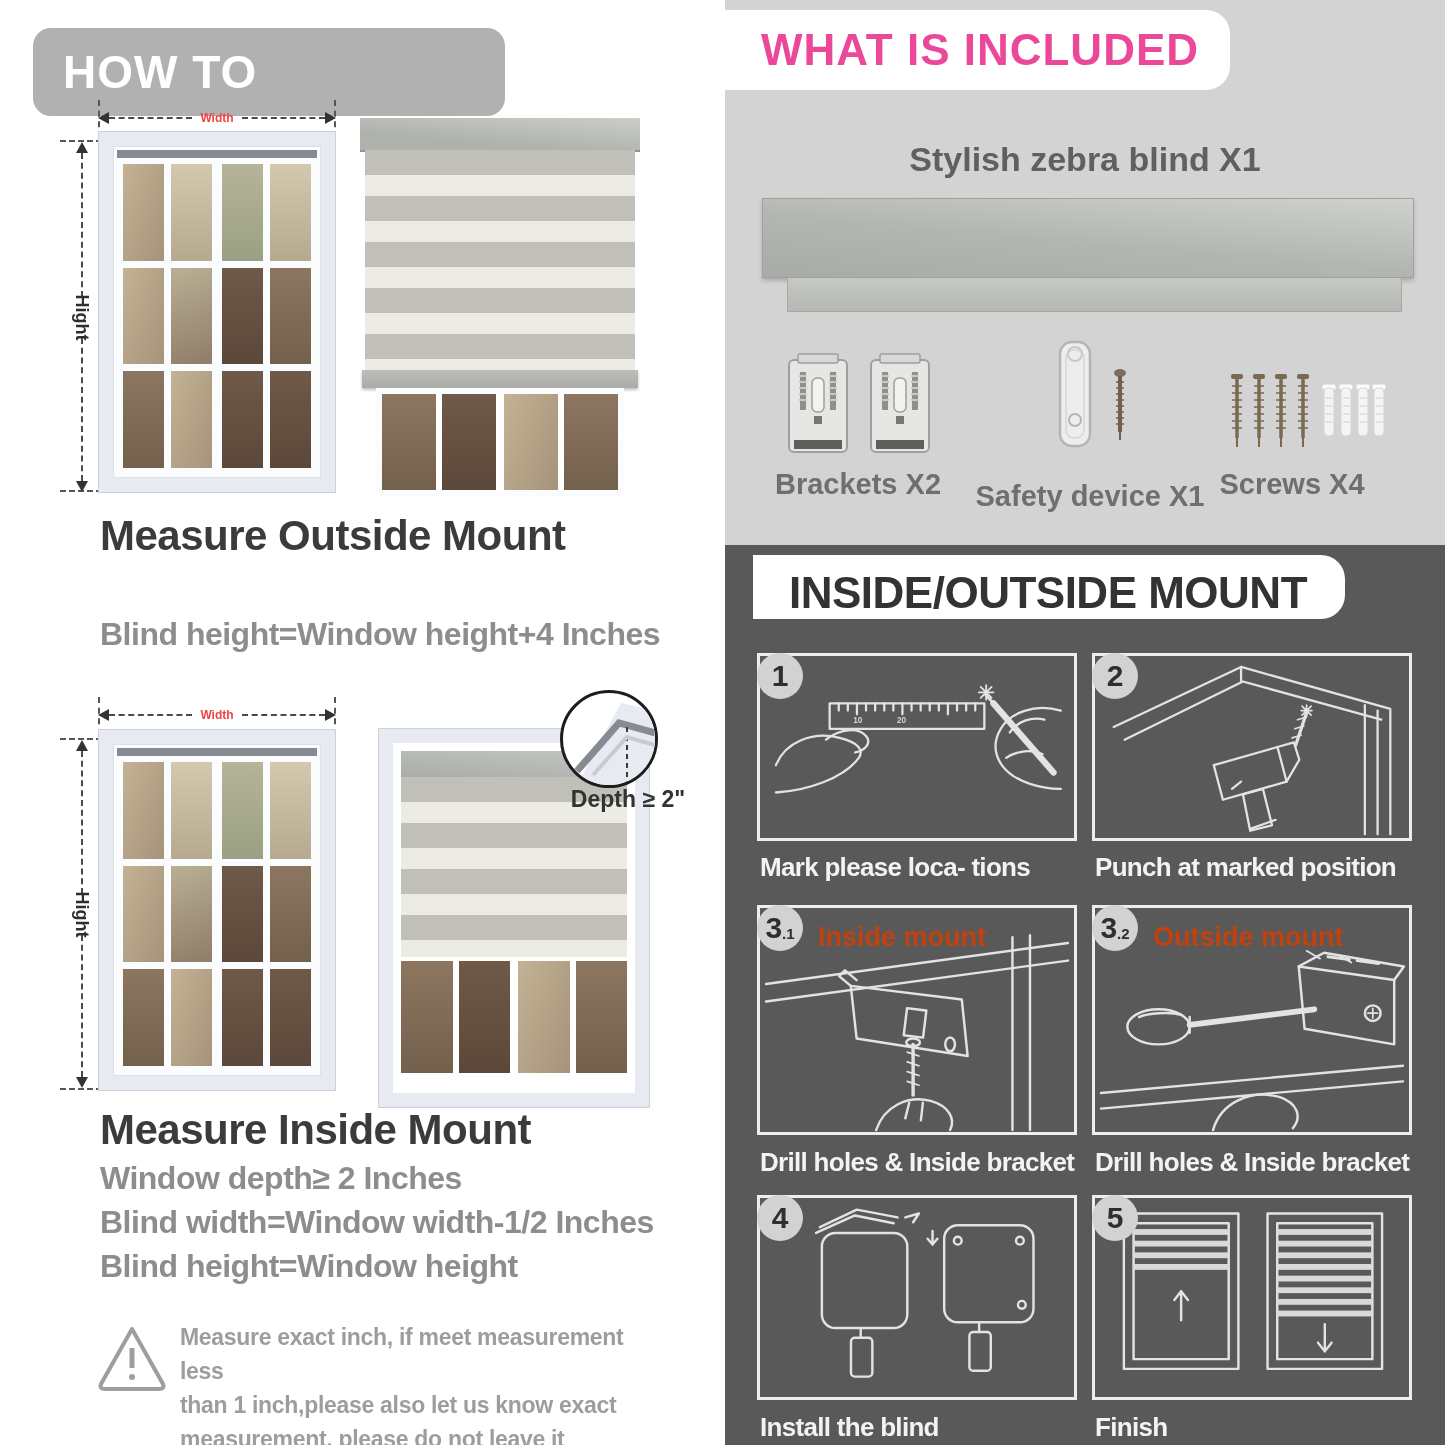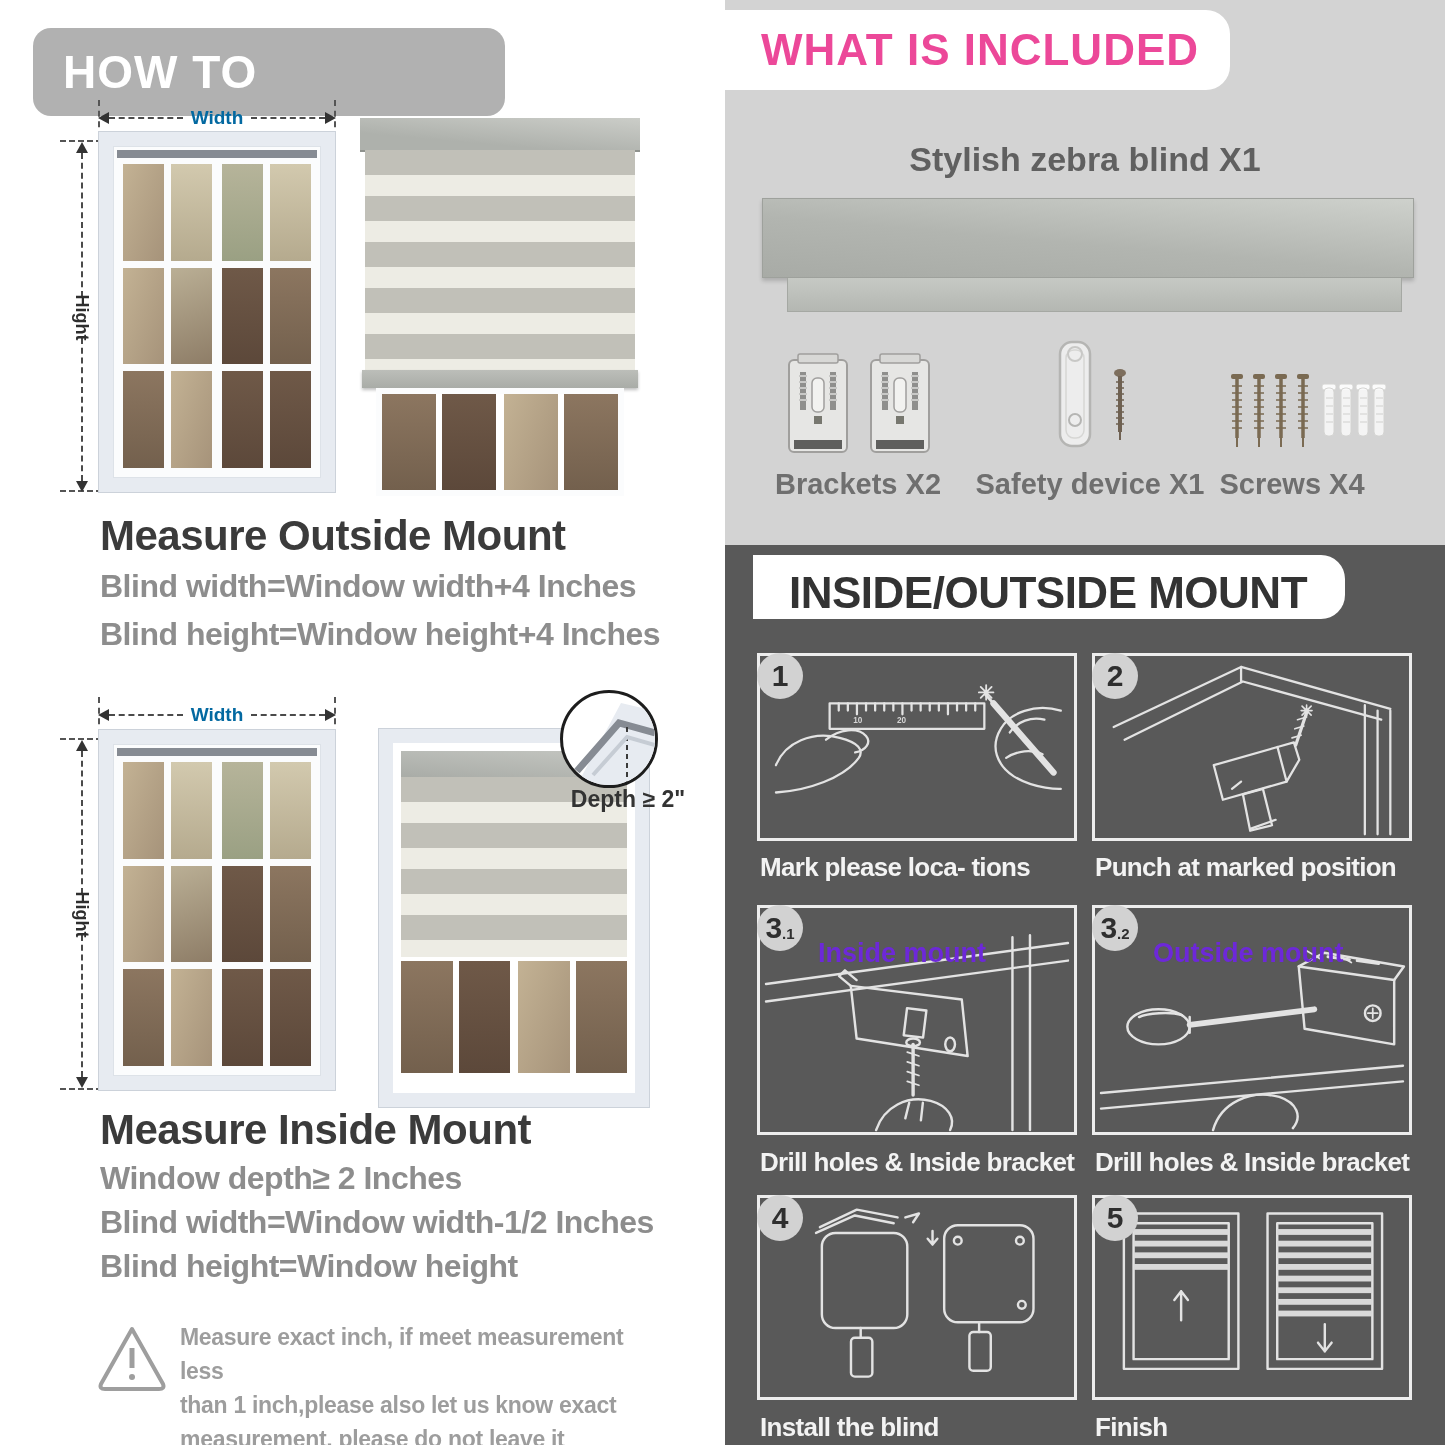--- a/index.html
+++ b/index.html
@@ -10,21 +10,21 @@
   
   .banner{left:33px;top:28px;width:472px;height:88px;background:#b1b1b1;border-radius:18px;
           color:#fff;font-size:46px;letter-spacing:1px;line-height:88px;padding-left:30px;box-sizing:border-box;}
 
   .sec-title{font-size:42px;color:#3b3b3b;letter-spacing:-0.5px;}
   .sec-line{font-size:32px;color:#8d8d8d;letter-spacing:-0.5px;}
 
   
   .mline-h{display:flex;align-items:center;height:20px;}
   .mline-h .dash{flex:1;border-top:2px dashed #4a4a4a;height:0;}
-  .mlabel{font-size:19px;color:#0369a1;margin:0 8px;white-space:nowrap;}
+  .mlabel{font-size:12px;color:#ef4444;margin:0 8px;white-space:nowrap;}
   .arr{width:0;height:0;}
   .arr.l{border-top:6px solid transparent;border-bottom:6px solid transparent;border-right:11px solid #333;}
   .arr.r{border-top:6px solid transparent;border-bottom:6px solid transparent;border-left:11px solid #333;}
   .arr.u{border-left:6px solid transparent;border-right:6px solid transparent;border-bottom:11px solid #333;}
   .arr.d{border-left:6px solid transparent;border-right:6px solid transparent;border-top:11px solid #333;}
   .mline-v{display:flex;flex-direction:column;align-items:center;width:20px;}
   .mline-v .dash{flex:1;border-left:2px dashed #4a4a4a;width:0;}
   .vlabel{font-size:18px;color:#2e2e2e;transform:rotate(90deg);margin:10px 0;white-space:nowrap;}
   .tick-v{border-left:2px dashed #555;width:0;height:38px;}
   .tick-h{border-top:2px dashed #555;height:0;width:42px;}
@@ -74,21 +74,21 @@
   .rail-main{background:linear-gradient(185deg,#ced1cc,#b2b5b0 55%,#a8aba6);border:1px solid #9ea19c;
              box-shadow:0 3px 4px rgba(0,0,0,.18);box-sizing:border-box;}
   .rail-under{background:linear-gradient(180deg,#c6c9c4,#b4b7b2);border:1px solid #a5a8a3;border-top:none;box-sizing:border-box;}
   .item-label{font-size:29px;color:#6f6f6f;text-align:center;}
 
   
   .step-box{border:3px solid #ededed;box-sizing:border-box;}
   .badge{position:absolute;left:-3px;top:-3px;width:46px;height:46px;border-radius:50%;background:#d2d2d2;
          color:#2f2f2f;display:flex;align-items:center;justify-content:center;font-size:30px;}
   .badge .sub{font-size:15px;margin-top:10px;}
-  .box-title{position:absolute;left:58px;top:30px;font-size:27px;color:#6d28d9;}
+  .box-title{position:absolute;left:58px;top:14px;font-size:27px;color:#c2410c;}
   .caption{font-size:26px;color:#f3f3f3;letter-spacing:-0.7px;}
   svg{display:block;}
   .art{position:absolute;inset:0;width:100%;height:100%;}
 </style>
 </head>
 <body>
 
 <div class="page">
 
   <div class="abs banner">HOW TO MEASURE</div>
@@ -145,21 +145,20 @@
         <div class="upane pd"></div>
       </div>
       <div class="under-pane">
         <div class="upane pa"></div>
         <div class="upane pe"></div>
       </div>
     </div>
   </div>
 
   <div class="abs sec-title" style="left:100px;top:512px;">Measure Outside Mount</div>
-  <div class="abs sec-line" style="left:100px;top:568px;">Blind width=Window width+4 Inches</div>
   <div class="abs sec-line" style="left:100px;top:616px;">Blind height=Window height+4 Inches</div>
 
   <div class="abs tick-v" style="left:98px;top:697px;"></div>
   <div class="abs tick-v" style="left:334px;top:697px;"></div>
   <div class="abs mline-h" style="left:98px;top:705px;width:238px;">
     <span class="arr l"></span>
     <span class="dash"></span>
     <span class="mlabel">Width</span>
     <span class="dash"></span>
     <span class="arr r"></span>
@@ -324,21 +323,21 @@
       </g>
       <g transform="translate(150,8)">
         <rect x="0" y="4" width="14" height="6" rx="2" fill="rgba(255,255,255,0.9)" stroke="#d4d4d2"></rect>
         <rect x="2" y="8" width="10" height="48" rx="4" fill="rgba(255,255,255,0.75)" stroke="#d4d4d2"></rect>
         <path d="M4,18 h7 M4,26 h7 M4,34 h7 M4,42 h7" stroke="#dcdcda" stroke-width="1.5"></path>
       </g>
     </g>
   </svg>
 
   <div class="abs item-label" style="left:758px;top:468px;width:200px;">Brackets X2</div>
-  <div class="abs item-label" style="left:970px;top:468px;width:240px;">Safety device X1</div>
+  <div class="abs item-label" style="left:970px;top:480px;width:240px;">Safety device X1</div>
   <div class="abs item-label" style="left:1192px;top:468px;width:200px;">Screws X4</div>
 
   <div class="abs panel-dark"></div>
   <div class="abs hdr-white mount-hdr-text" style="left:753px;top:555px;width:592px;height:64px;">INSIDE/OUTSIDE MOUNT</div>
 
   <div class="abs step-box" style="left:757px;top:653px;width:320px;height:188px;">
     <svg class="art" viewBox="0 0 320 200" preserveAspectRatio="xMidYMid meet">
       <g stroke="#e3e3e3" stroke-width="2.5" fill="none" stroke-linecap="round" stroke-linejoin="round">
         <path d="M5,120 C15,95 45,82 75,90 C95,95 102,103 96,112 C80,134 40,148 5,150"></path>
         <path d="M60,92 C75,80 95,78 104,88 C110,95 104,104 92,106"></path>

